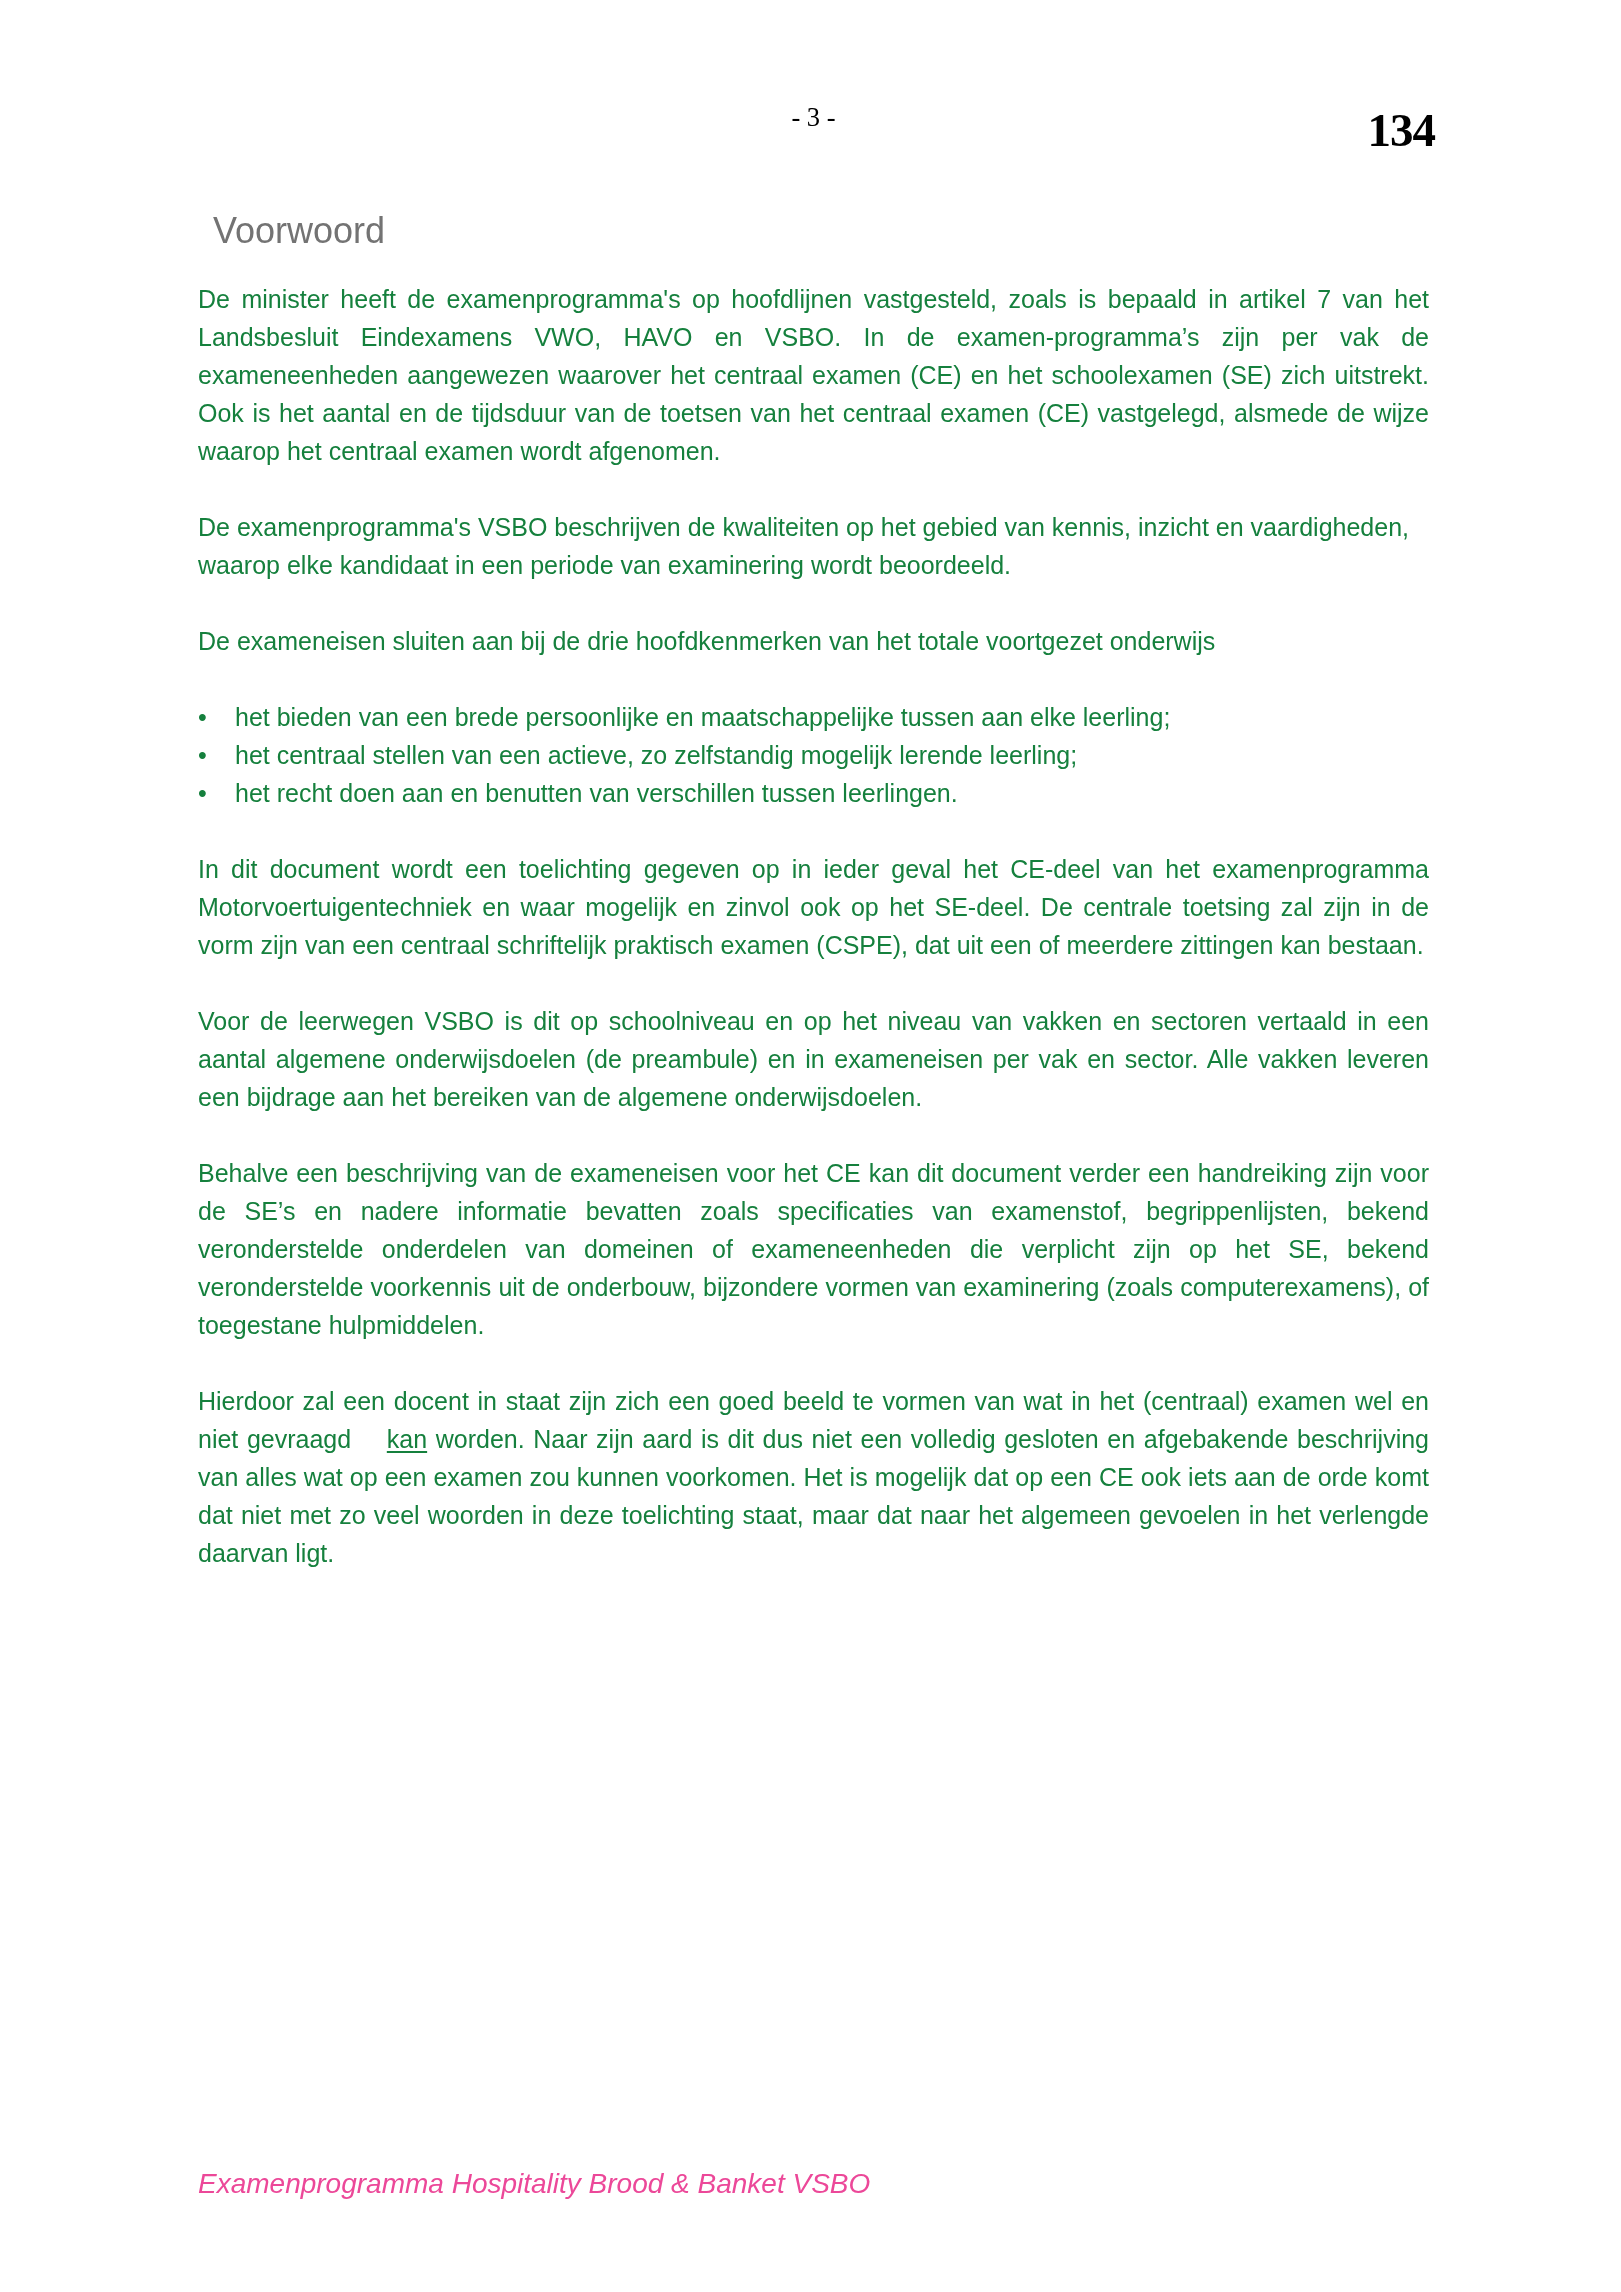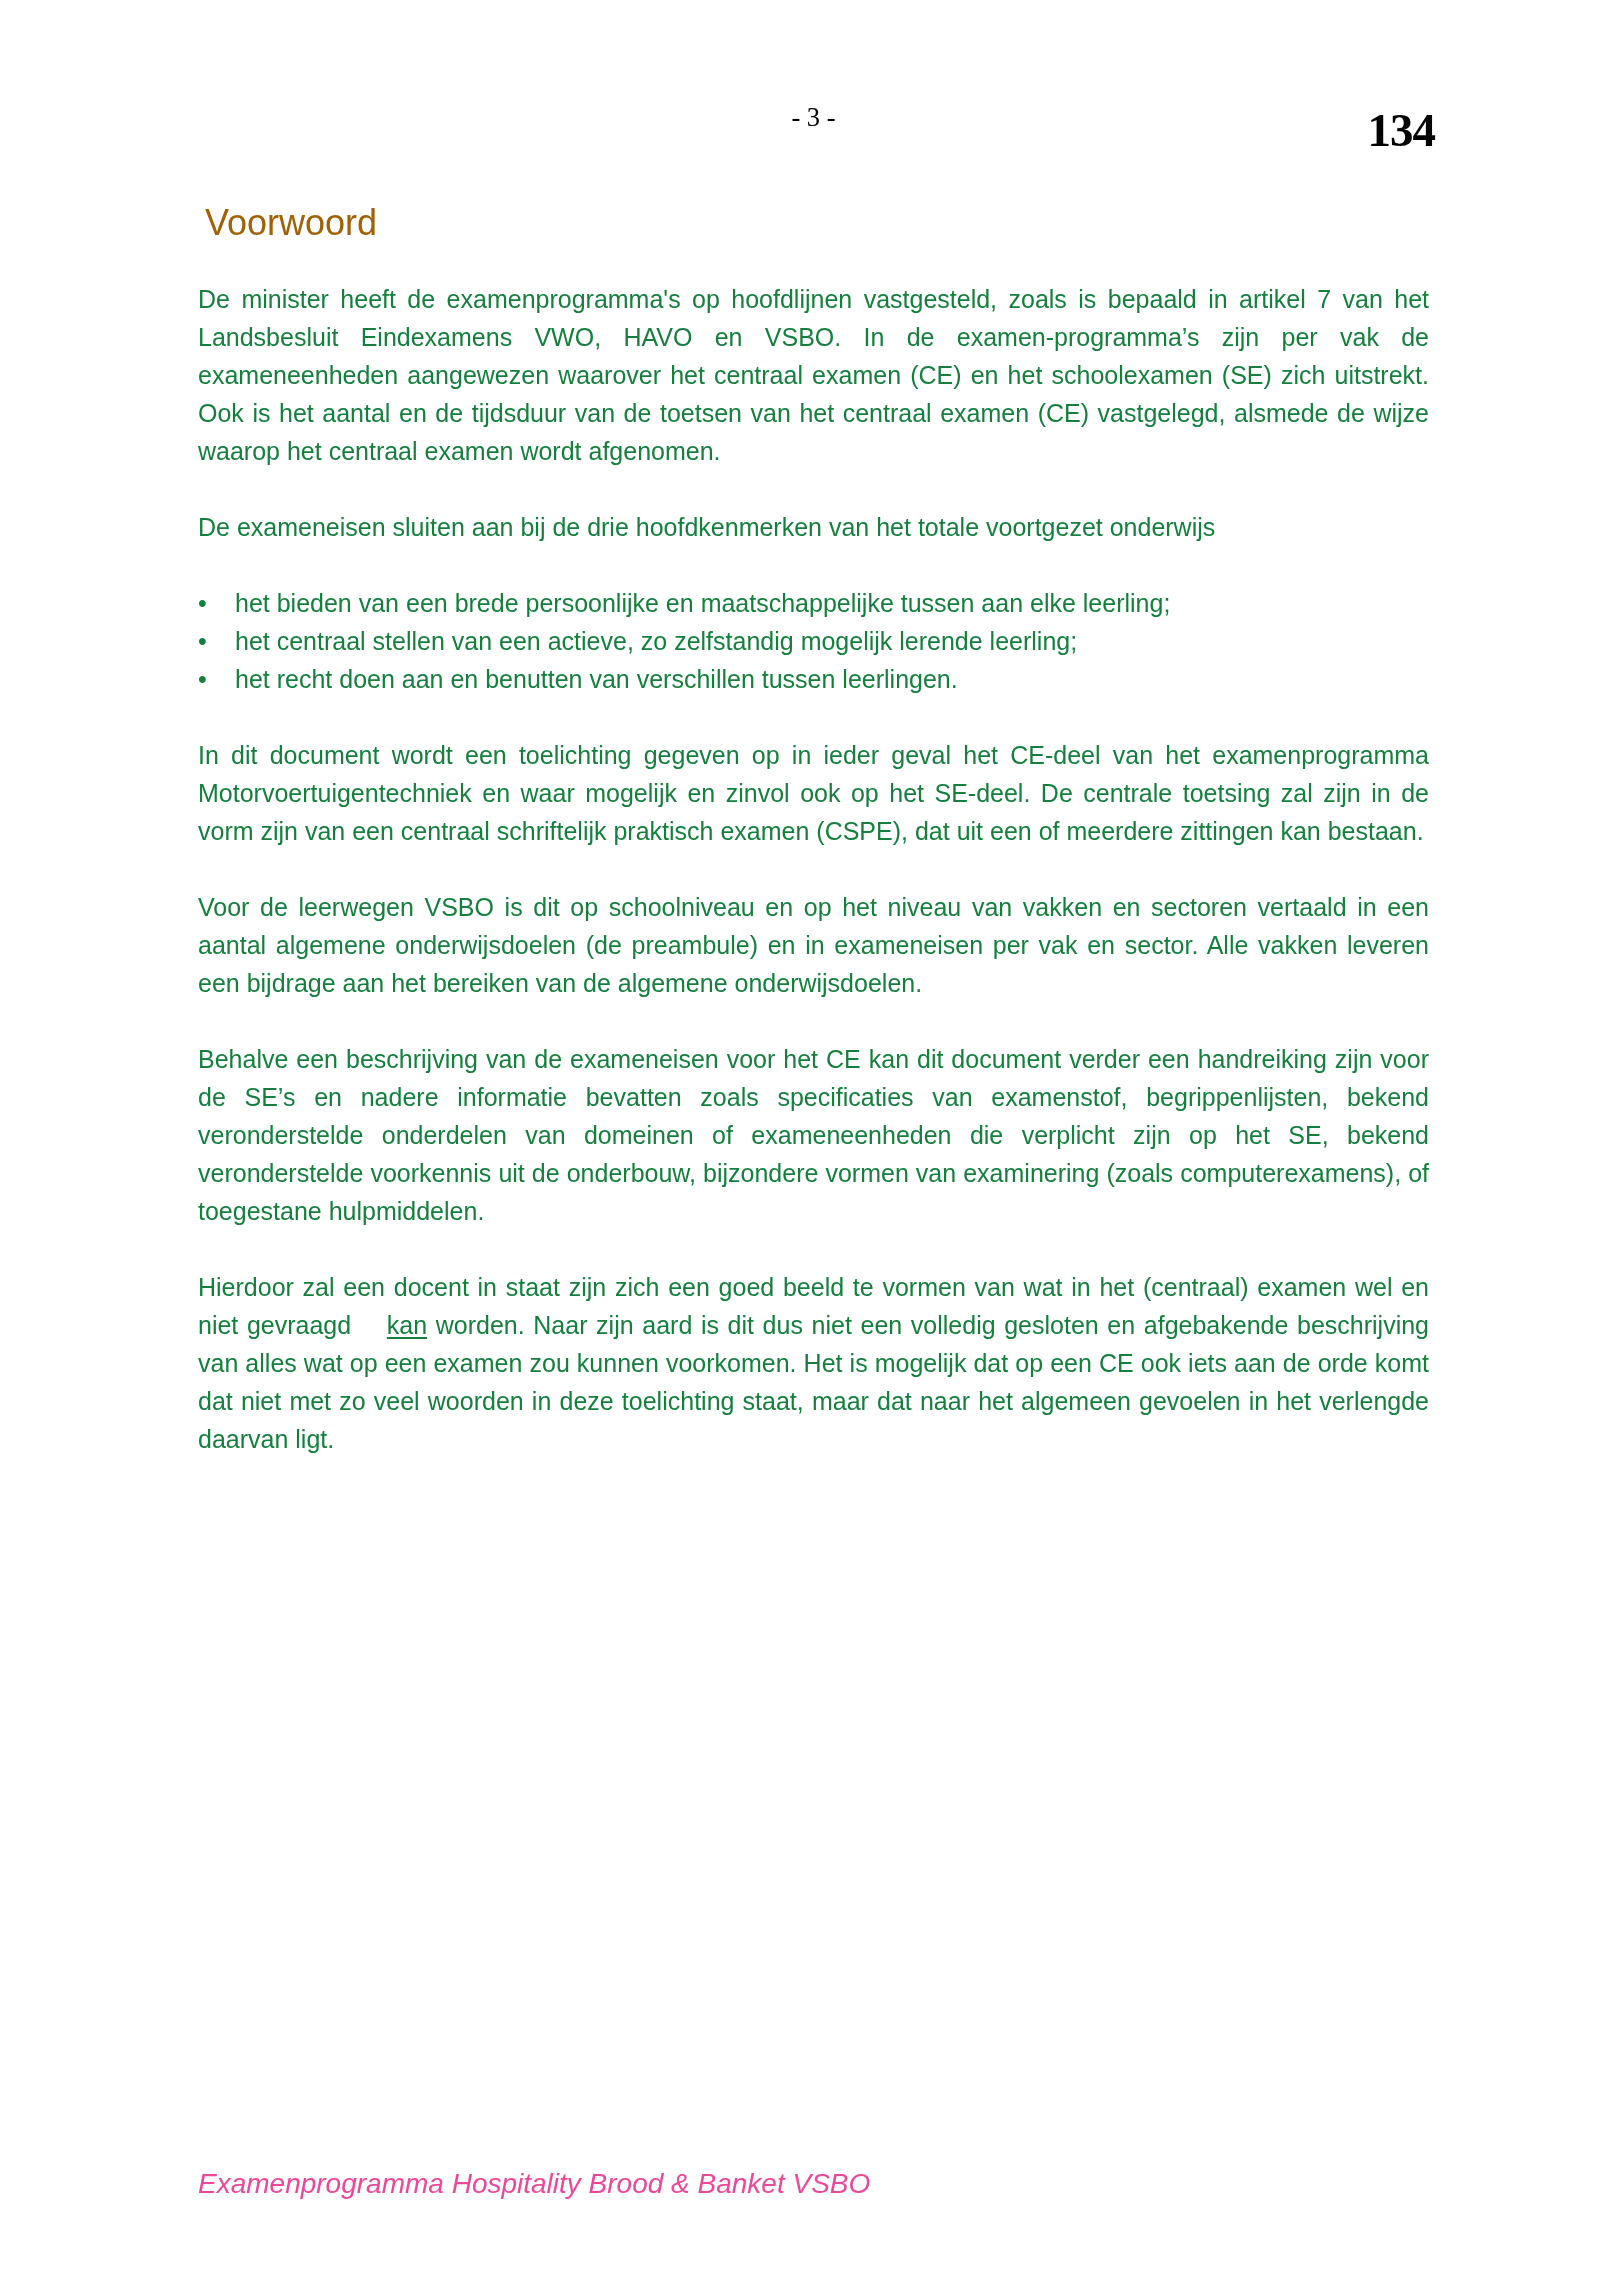--- a/index.html
+++ b/index.html
@@ -9,22 +9,22 @@
     position: absolute; top: 102px; left: 686px; width: 255px; text-align: center;
     font-family: "Liberation Serif", serif; font-size: 26.5px; color: #000;
   }
   .page-num-right {
     position: absolute; top: 103px; right: 186px;
     font-family: "Liberation Serif", serif; font-size: 47px; font-weight: bold; color: #000;
     letter-spacing: -1px;
   }
   .heading {
     position: absolute; top: 194px; left: 197px;
-    font-family: "Liberation Sans", sans-serif; font-size: 36px; color: #a16207; font-weight: normal;
-    margin: 8px;
+    font-family: "Liberation Sans", sans-serif; font-size: 36px; color: #737373; font-weight: normal;
+    margin: 16px;
   }
   .body {
     position: absolute; top: 280px; left: 198px; width: 1231px;
     font-family: "Liberation Sans", sans-serif; font-size: 25px; line-height: 38px; color: #15803d;
   }
   .body p { margin: 0 0 38px 0; text-align: justify; }
   .body p.nojust { text-align: left; }
   .intro { margin: 0; }
   ul.bullets { list-style: none; margin: 0 0 38px 0; padding: 0; }
   ul.bullets li { position: relative; padding-left: 37px; }
@@ -40,20 +40,21 @@
 
 <div class="page">
 
   <div class="page-num-center">- 3 -</div>
   <div class="page-num-right">134</div>
 
   <h1 class="heading">Voorwoord</h1>
 
   <div class="body">
     <p>De minister heeft de examenprogramma's op hoofdlijnen vastgesteld, zoals is bepaald in artikel 7 van het Landsbesluit Eindexamens VWO, HAVO en VSBO. In de examen-programma’s zijn per vak de exameneenheden aangewezen waarover het centraal examen (CE) en het schoolexamen (SE) zich uitstrekt. Ook is het aantal en de tijdsduur van de toetsen van het centraal examen (CE) vastgelegd, alsmede de wijze waarop het centraal examen wordt afgenomen.</p>
+    <p class="nojust">De examenprogramma's VSBO beschrijven de kwaliteiten op het gebied van kennis, inzicht en vaardigheden, waarop elke kandidaat in een periode van examinering wordt beoordeeld.</p>
 
     <p class="intro nojust">De exameneisen sluiten aan bij de drie hoofdkenmerken van het totale voortgezet onderwijs</p>
     <ul class="bullets">
       <li>
         <span class="bullet">•</span>
         <span>het bieden van een brede persoonlijke en maatschappelijke tussen aan elke leerling;</span>
       </li>
       <li>
         <span class="bullet">•</span>
         <span>het centraal stellen van een actieve, zo zelfstandig mogelijk lerende leerling;</span>

